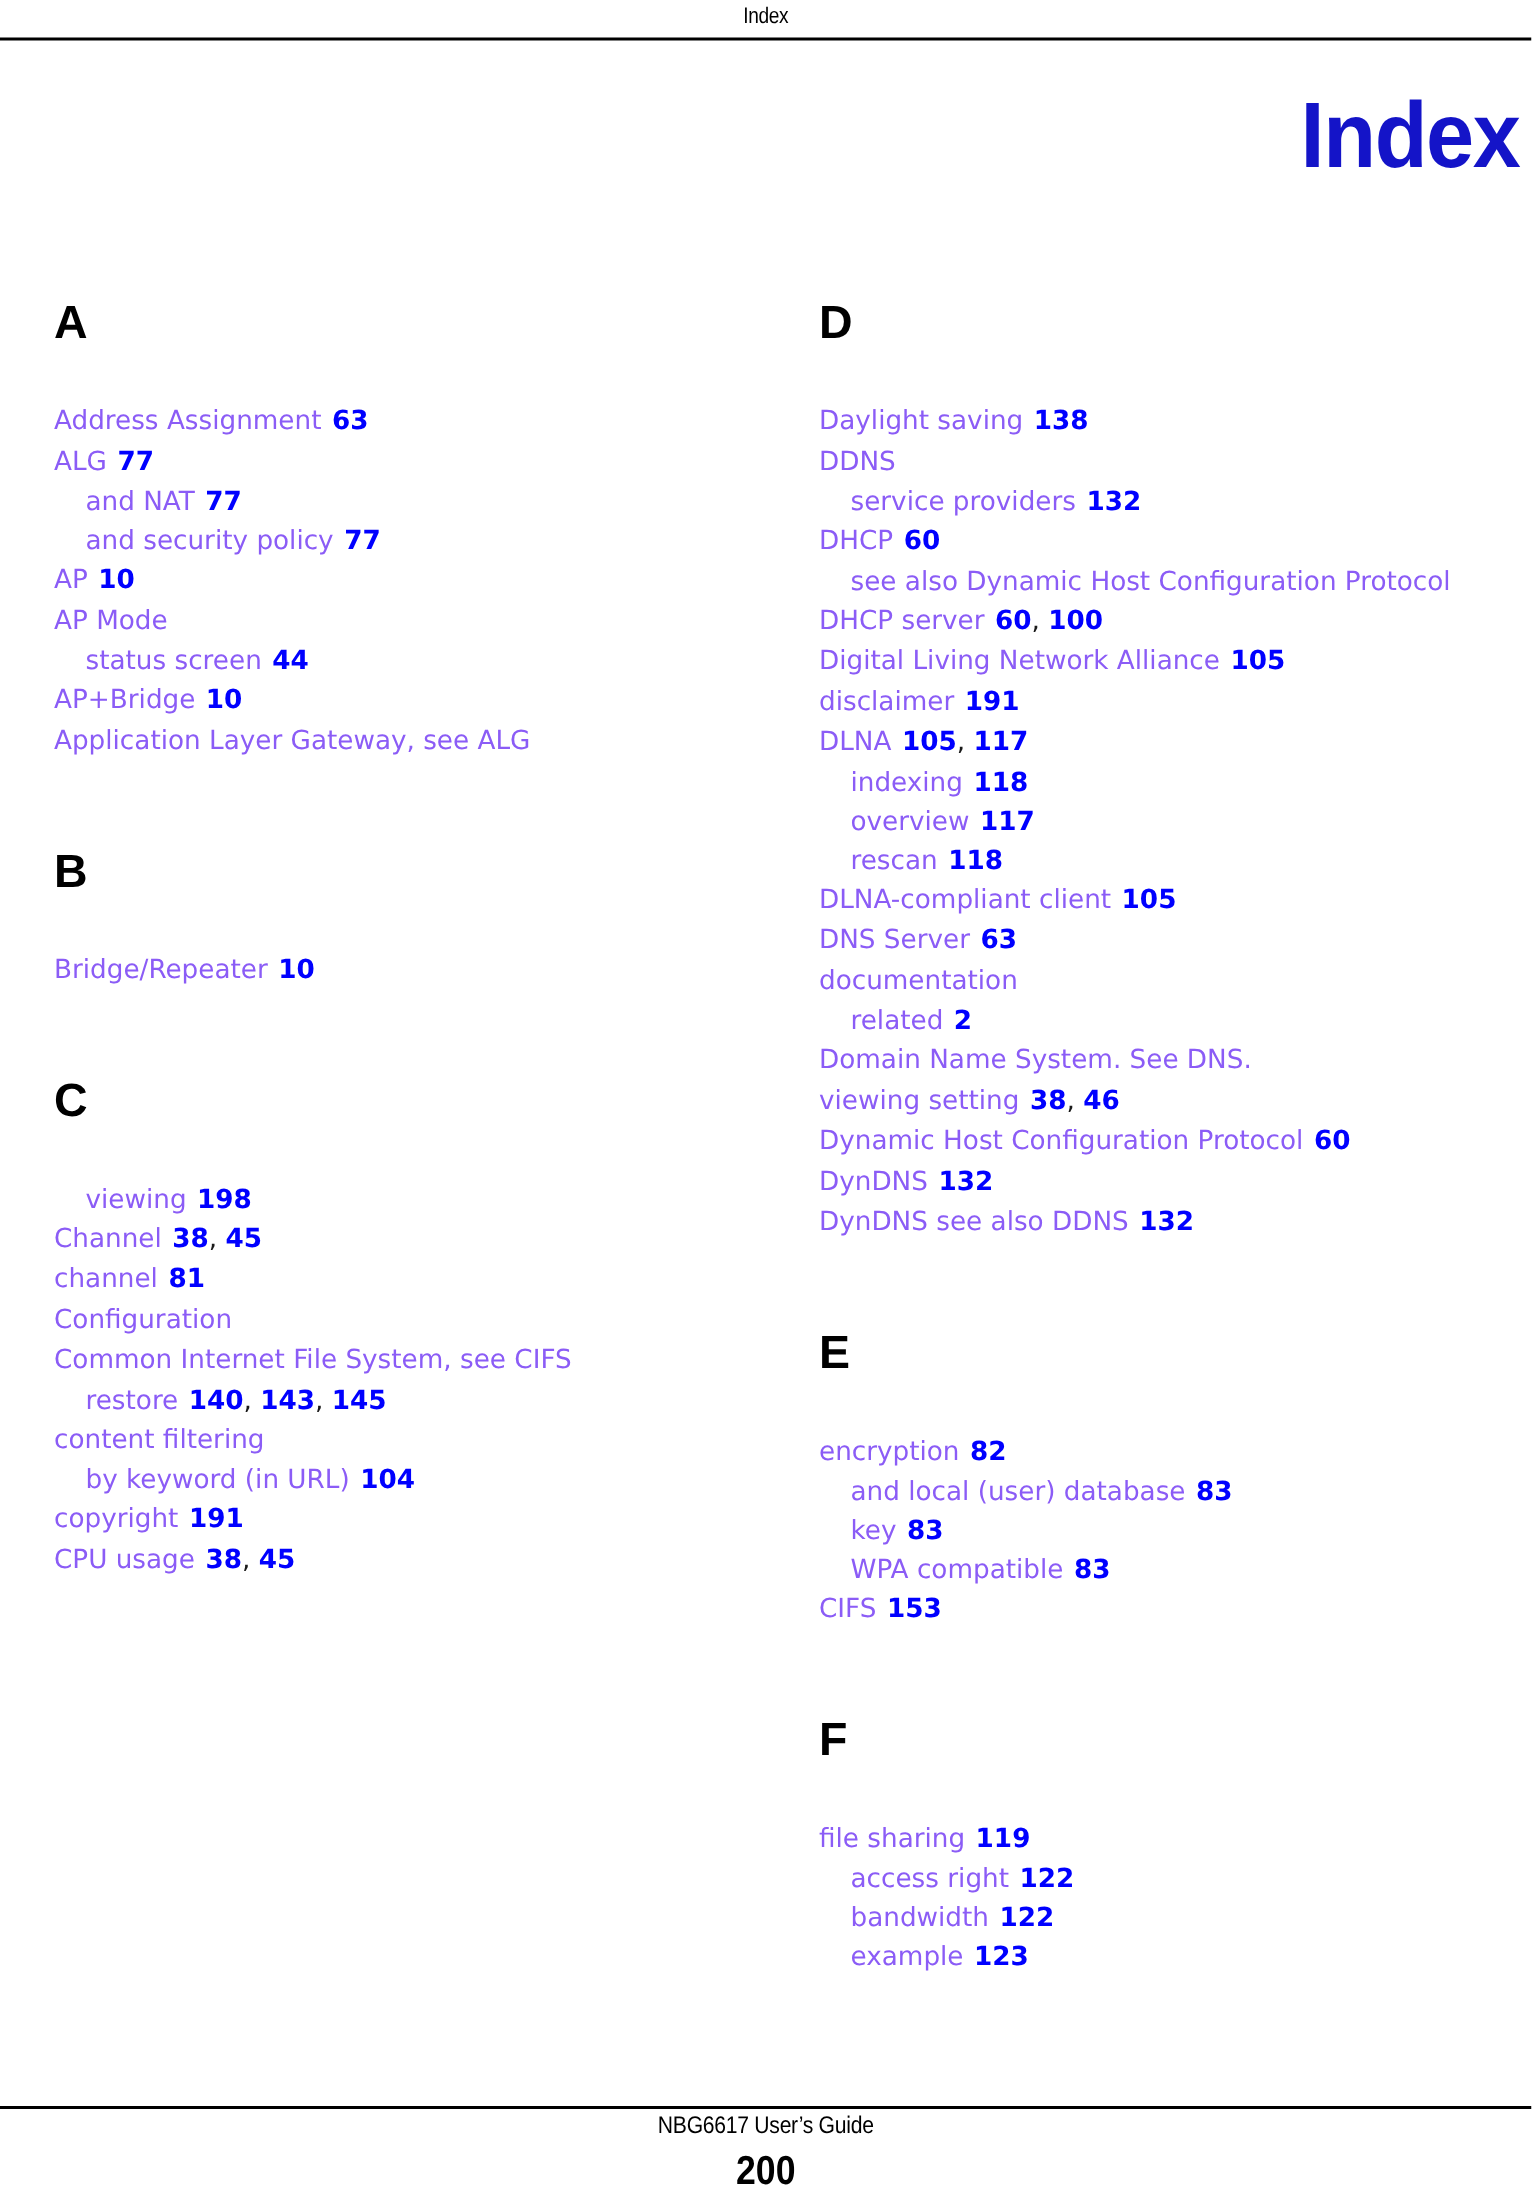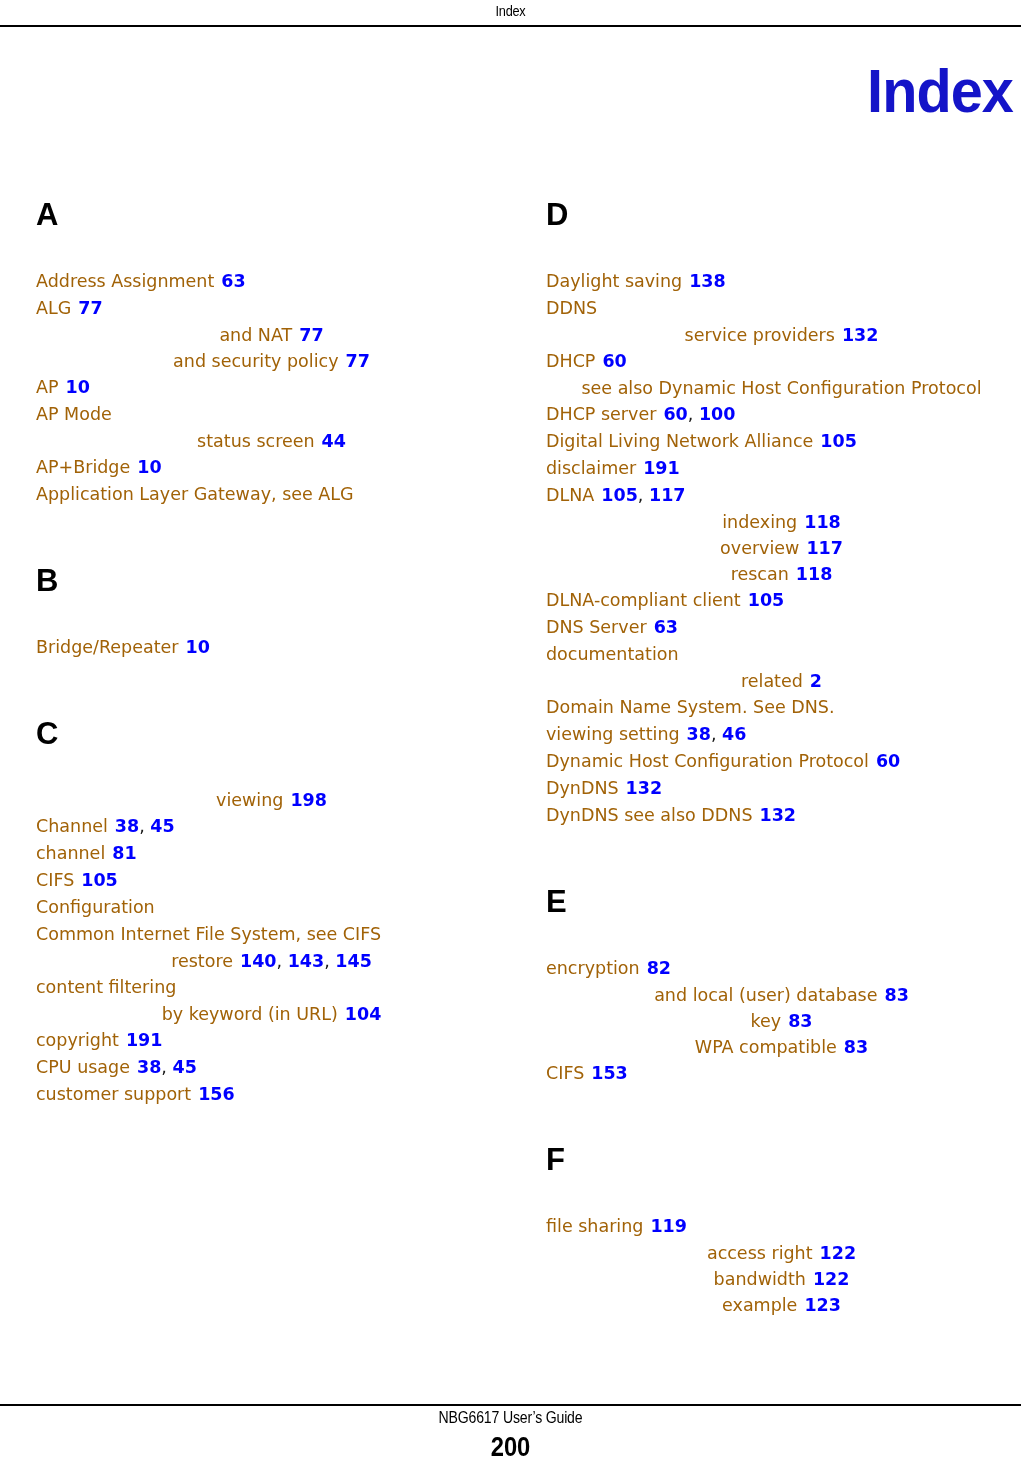--- a/index.html
+++ b/index.html
@@ -92,23 +92,22 @@
 
   .entry {
     font-size: 17.5px;
     line-height: 27px;
     color: #000;
     white-space: nowrap;
   }
   .entry.sub {
     padding-left: 21px;
     line-height: 26px;
-    text-align: center;
-  }
-  .entry .term { color: #a16207; }
+  }
+  .entry .term { color: #8b5cf6; }
   .entry .pages { color: #0000ff; font-weight: bold; margin-left: 7px; }
   .entry .pages .sep { color: #1a1a1a; font-weight: normal; }
 
   
   .footer-rule {
     position: absolute;
     top: 1404px;
     left: 0;
     width: 1021px;
     height: 2px;
@@ -167,29 +166,27 @@
       </div>
       <div class="letter-group">
         <div class="letter-heading">B</div>
         <div class="entry"><span class="term">Bridge/Repeater</span><span class="pages"><span>10</span></span></div>
       </div>
       <div class="letter-group">
         <div class="letter-heading">C</div>
         <div class="entry sub"><span class="term">viewing</span><span class="pages"><span>198</span></span></div>
         <div class="entry"><span class="term">Channel</span><span class="pages"><span>38</span><span class="sep">, </span><span>45</span></span></div>
         <div class="entry"><span class="term">channel</span><span class="pages"><span>81</span></span></div>
-        <div class="entry"><span class="term">CIFS</span><span class="pages"><span>105</span></span></div>
         <div class="entry"><span class="term">Configuration</span></div>
         <div class="entry"><span class="term">Common Internet File System, see CIFS</span></div>
         <div class="entry sub"><span class="term">restore</span><span class="pages"><span>140</span><span class="sep">, </span><span>143</span><span class="sep">, </span><span>145</span></span></div>
         <div class="entry"><span class="term">content filtering</span></div>
         <div class="entry sub"><span class="term">by keyword (in URL)</span><span class="pages"><span>104</span></span></div>
         <div class="entry"><span class="term">copyright</span><span class="pages"><span>191</span></span></div>
         <div class="entry"><span class="term">CPU usage</span><span class="pages"><span>38</span><span class="sep">, </span><span>45</span></span></div>
-        <div class="entry"><span class="term">customer support</span><span class="pages"><span>156</span></span></div>
       </div>
     </div>
   <div class="column column-right" id="col-1">
       <div class="letter-group">
         <div class="letter-heading">D</div>
         <div class="entry"><span class="term">Daylight saving</span><span class="pages"><span>138</span></span></div>
         <div class="entry"><span class="term">DDNS</span></div>
         <div class="entry sub"><span class="term">service providers</span><span class="pages"><span>132</span></span></div>
         <div class="entry"><span class="term">DHCP</span><span class="pages"><span>60</span></span></div>
         <div class="entry sub"><span class="term">see also Dynamic Host Configuration Protocol</span></div>

